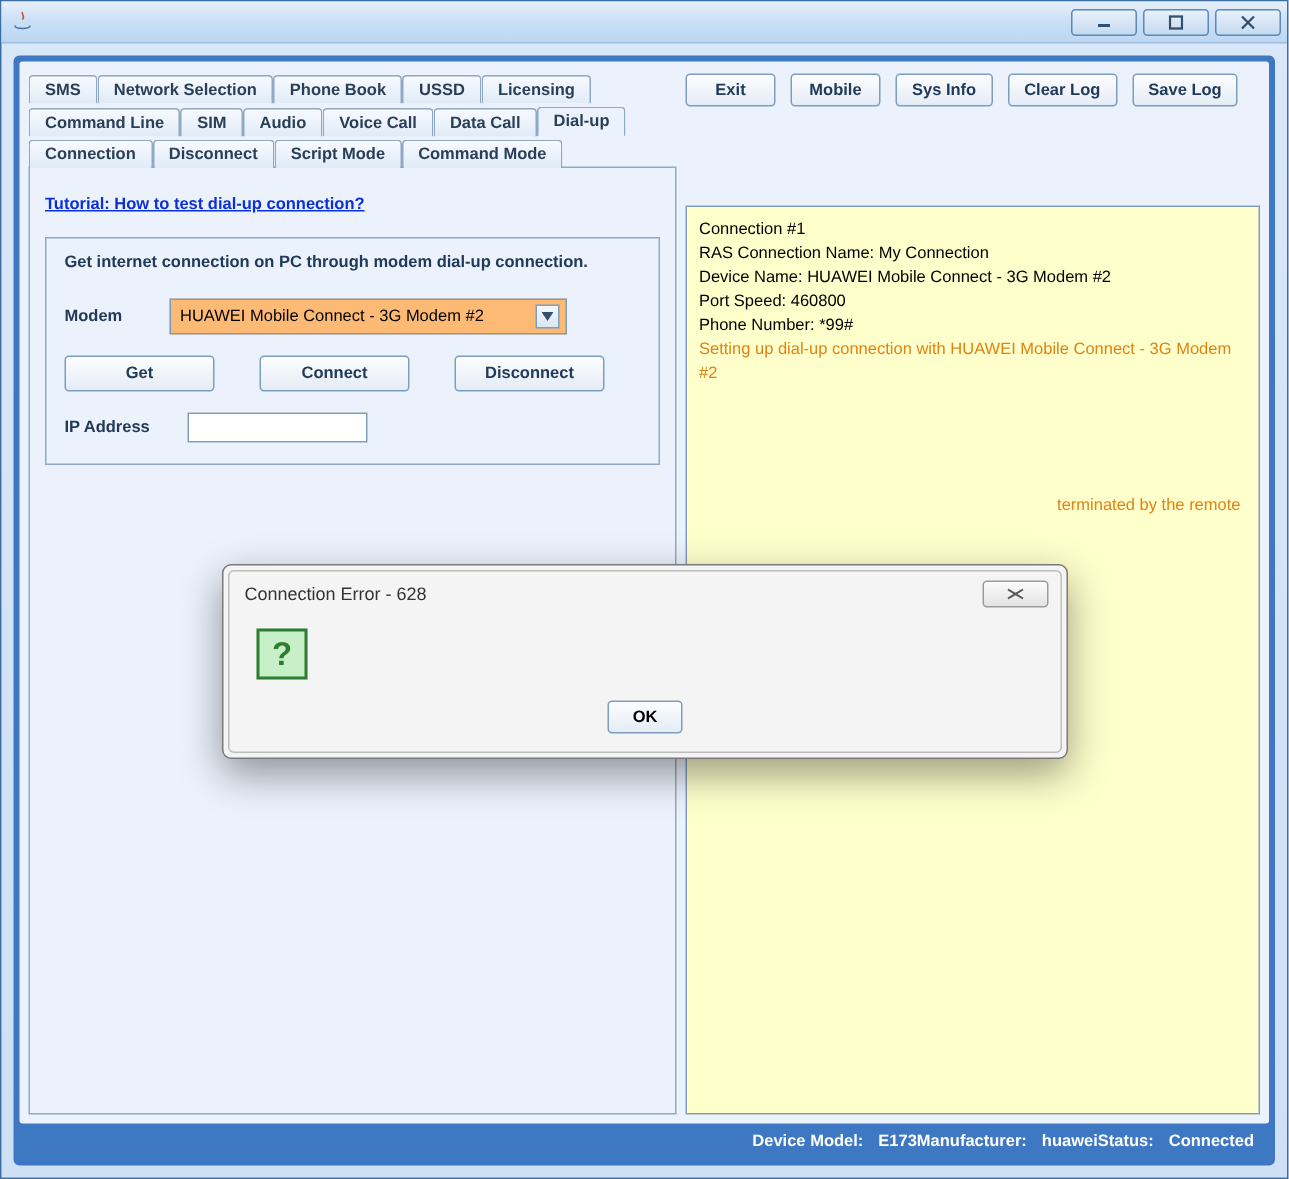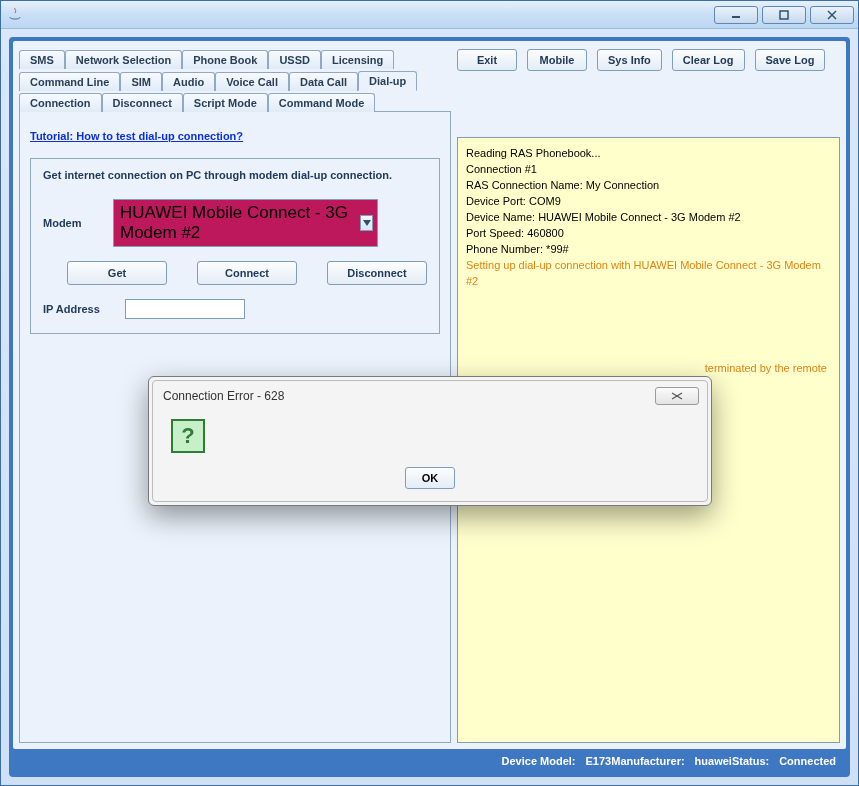--- a/index.html
+++ b/index.html
@@ -104,30 +104,30 @@
     border:1px solid #8fa9c4;
     padding:10px 12px 14px 12px;
     background:#ebf2fb;
     display:flex; flex-direction:column; gap:14px;
   }
   .group-title { font-size:11px; font-weight:bold; color:#223a5a; margin-bottom:4px; }
   .row { display:flex; align-items:center; gap:12px; }
   .label { font-size:11px; font-weight:bold; color:#223a5a; }
   .combo {
     flex:1; max-width:265px;
-    border:1px solid #7e9ec0; background:#be185d;
+    border:1px solid #7e9ec0; background:#fdba74;
     display:flex; align-items:center; justify-content:space-between;
-    padding:3px 4px 3px 6px; font-size:17px;
+    padding:3px 4px 3px 6px; font-size:11px;
   }
   .combo .arrow {
     width:16px; height:16px; border:1px solid #7e9ec0;
     background:linear-gradient(to bottom,#f3f8fe,#d9e6f4);
     display:flex; align-items:center; justify-content:center;
   }
-  .btn-row { display:flex; gap:30px;justify-content:flex-end; }
+  .btn-row { display:flex; gap:30px; }
   .wbtn {
     width:100px; padding:5px 0;
     background:linear-gradient(to bottom,#fdfdfe,#e3ecf6);
     border:1px solid #7e9ec0; border-radius:3px;
     font-size:11px; font-weight:bold; color:#223a5a; text-align:center;
   }
   .textfield {
     border:1px solid #7e9ec0; background:#fff; height:20px; width:120px;
   }
 
@@ -291,25 +291,23 @@
         <div class="right-col">
           <div class="action-row">
             <div class="jbtn">Exit</div>
             <div class="jbtn">Mobile</div>
             <div class="jbtn">Sys Info</div>
             <div class="jbtn">Clear Log</div>
             <div class="jbtn">Save Log</div>
           </div>
           <div style="height:50px"></div>
           <div class="log-pane">
-            <div class="log-line">Reading RAS Phonebook...</div>
             <div class="log-line"></div>
             <div class="log-line">Connection #1</div>
             <div class="log-line">RAS Connection Name: My Connection</div>
-            <div class="log-line">Device Port: COM9</div>
             <div class="log-line">Device Name: HUAWEI Mobile Connect - 3G Modem #2</div>
             <div class="log-line">Port Speed: 460800</div>
             <div class="log-line">Phone Number: *99#</div>
             <div class="log-line"></div>
             <div class="log-line log-orange">Setting up dial-up connection with HUAWEI Mobile Connect - 3G Modem #2</div>
             <div style="height:72px"></div>
             <div class="log-line log-orange" style="text-align:right; padding-right:4px">terminated by the remote</div>
           </div>
         </div>
 

